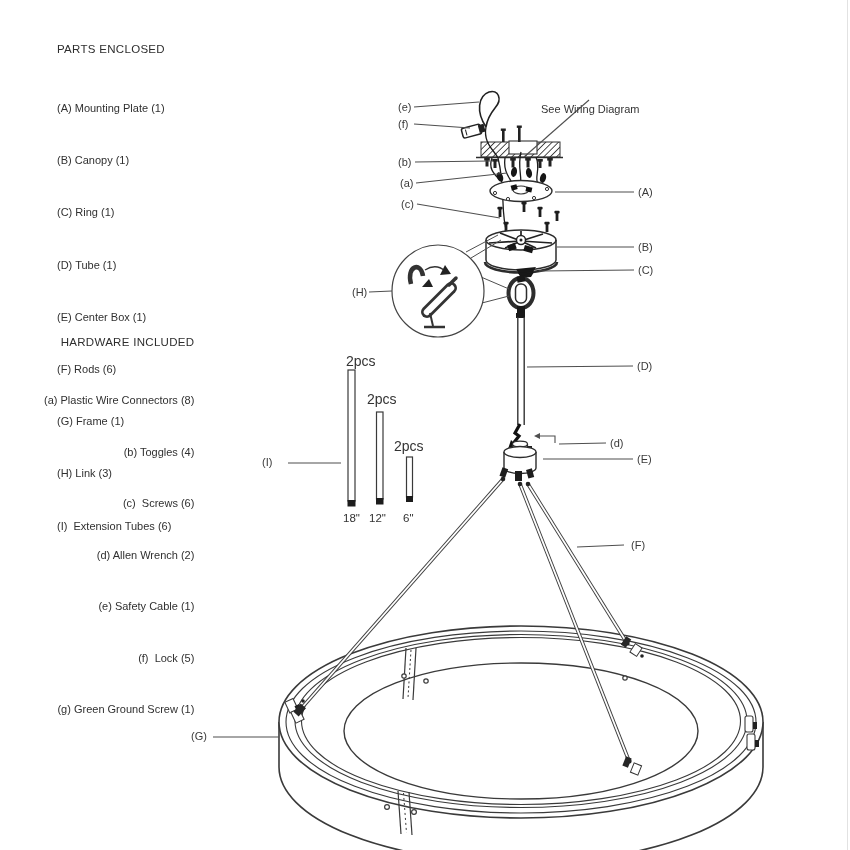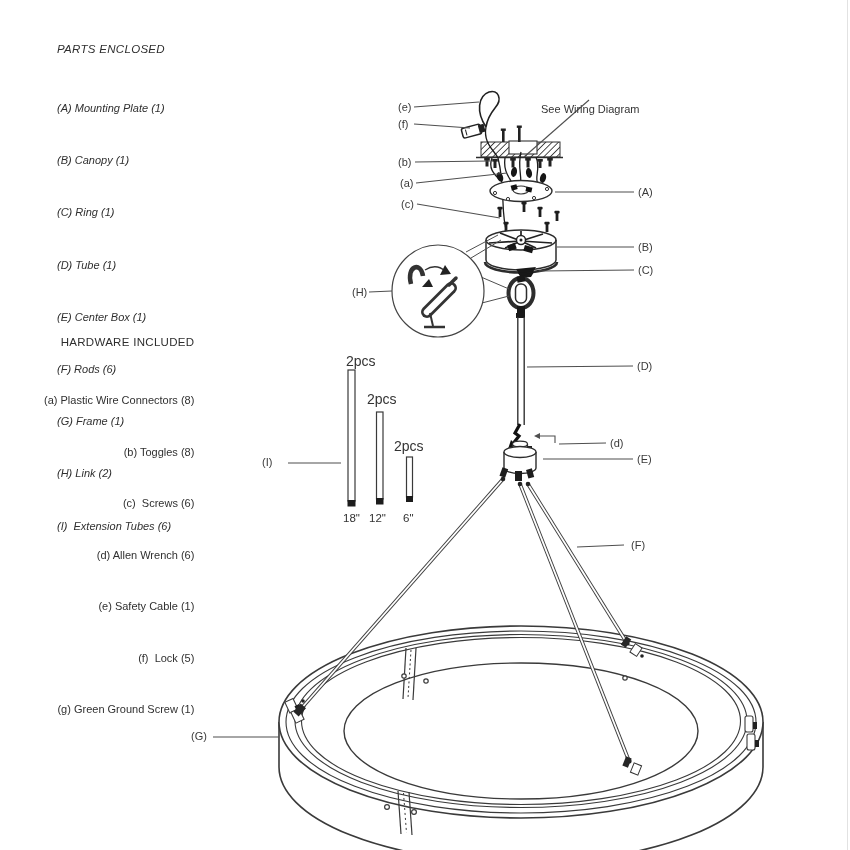--- a/index.html
+++ b/index.html
@@ -296,39 +296,39 @@
       <polygon points="540,433 540,439 534,436" fill="#4f4f4f" stroke="none"></polygon>
       <line x1="559" y1="444" x2="606" y2="443"></line>
       <line x1="543" y1="459" x2="633" y2="459"></line>
       <line x1="577" y1="547" x2="624" y2="545"></line>
       <line x1="213" y1="737" x2="279" y2="737"></line>
       <line x1="369" y1="292" x2="392" y2="291"></line>
       <line x1="288" y1="463" x2="341" y2="463"></line>
     </g>
   </svg>
 
-  <div class="list parts" style="left:57px;top:7px;font-style:italic;">
+  <div class="list parts" style="left:57px;top:7px;">
     <div class="title">PARTS ENCLOSED</div>
     <div class="item">(A) Mounting Plate (1)</div>
     <div class="item">(B) Canopy (1)</div>
     <div class="item">(C) Ring (1)</div>
     <div class="item">(D) Tube (1)</div>
     <div class="item">(E) Center Box (1)</div>
     <div class="item">(F) Rods (6)</div>
     <div class="item">(G) Frame (1)</div>
-    <div class="item">(H) Link (2)</div>
+    <div class="item">(H) Link (3)</div>
     <div class="item">(I)  Extension Tubes (6)</div>
   </div>
 
   <div class="list hardware" style="left:44px;top:300px;text-align:right;">
     <div class="title">HARDWARE INCLUDED</div>
     <div class="item">(a) Plastic Wire Connectors (8)</div>
-    <div class="item">(b) Toggles (8)</div>
+    <div class="item">(b) Toggles (4)</div>
     <div class="item">(c)  Screws (6)</div>
-    <div class="item">(d) Allen Wrench (6)</div>
+    <div class="item">(d) Allen Wrench (2)</div>
     <div class="item">(e) Safety Cable (1)</div>
     <div class="item">(f)  Lock (5)</div>
     <div class="item">(g) Green Ground Screw (1)</div>
   </div>
 
   <div class="note" style="left:541px;top:70px;margin-top:33px;">See Wiring Diagram</div>
 
   <div class="co" style="left:398px;top:101px;">(e)</div>
   <div class="co" style="left:398px;top:118px;">(f)</div>
   <div class="co" style="left:398px;top:156px;">(b)</div>

